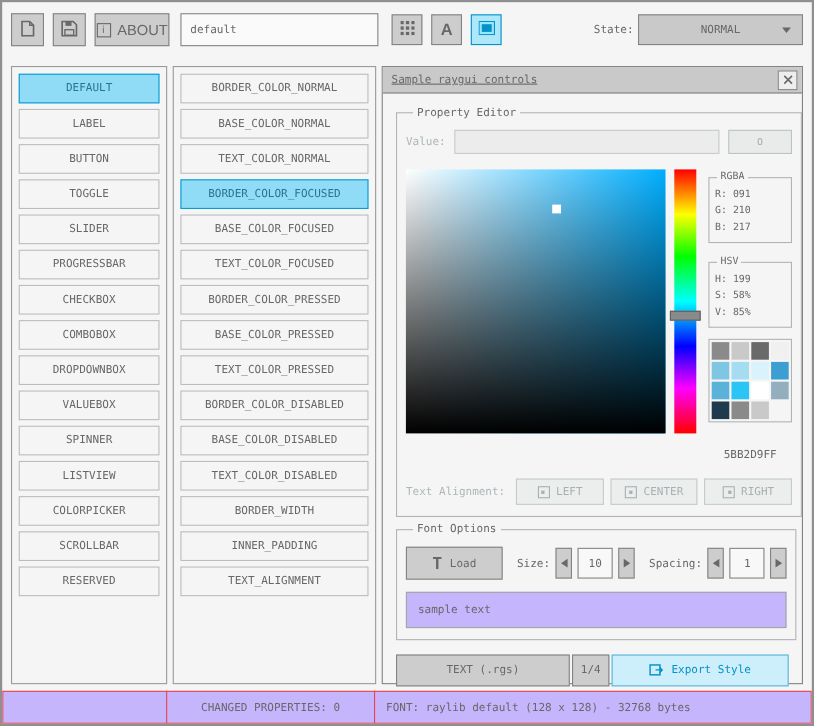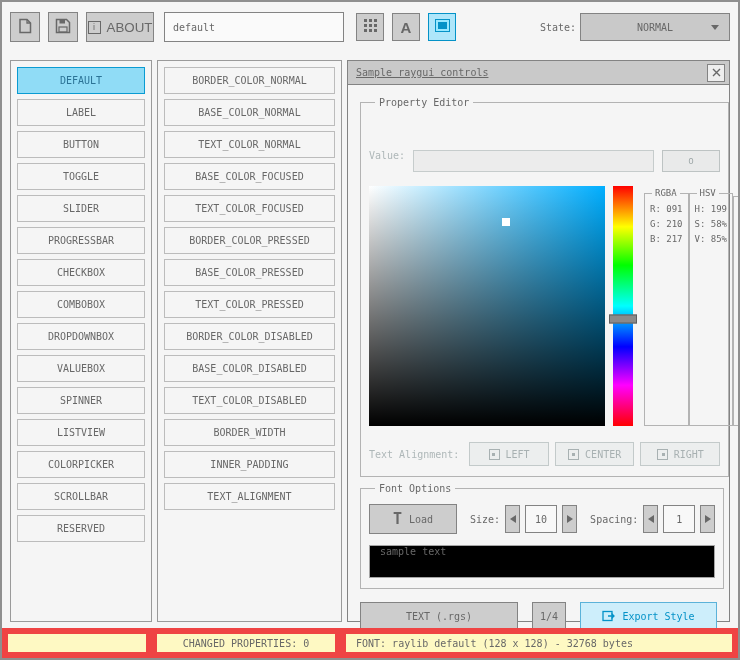--- a/index.html
+++ b/index.html
@@ -39,35 +39,35 @@
   
   .sample-window { position:absolute; left:345px; right:8px; top:8px; bottom:6px; border:1px solid #838383; background:#f5f5f5;text-decoration:underline; }
   .window-titlebar { height:24px; background:#c9c9c9; border-bottom:1px solid #838383; display:flex; align-items:center; padding:0 4px 0 8px; }
   .window-title { flex:1; }
   .close-btn { width:18px; height:18px; background:#eeeeee; border:1px solid #838383; display:flex; align-items:center; justify-content:center; }
   .window-body { position:absolute; top:24px; left:0; right:0; bottom:0; padding:6px 12px 8px; display:flex; flex-direction:column; }
 
   fieldset.group { border:1px solid #b3b3b3; padding:10px 8px; margin-top:6px; }
   fieldset.group legend { padding:0 4px; margin-left:6px;margin-top:20px; }
 
-  .value-row { display:flex; gap:8px;margin-top:32px; }
+  .value-row { display:flex; align-items:center; gap:8px; }
   .disabled-text { color:#aeb7b8; }
   .value-input { flex:1; height:22px; background:#ececec; border:1px solid #c6cccc; font:inherit; color:#aeb7b8; padding:0 6px; outline:none; }
   .value-btn { width:58px; height:22px; background:#e9eaea; border:1px solid #bdc3c3; color:#9aa4a5; font-size:9px; }
 
   .picker-row { display:flex; margin-top:14px; }
   .sv-panel { position:relative; width:236px; height:240px;
     background: linear-gradient(to top, #000 0%, rgba(0,0,0,0) 100%),
                 linear-gradient(to right, #fff 0%, hsl(199,100%,50%) 100%); }
   .sv-marker { position:absolute; left:58%; top:15%; width:8px; height:8px; background:#ffffff; transform:translate(-50%,-50%); }
   .hue-bar { position:relative; width:20px; height:240px; margin-left:8px;
     background: linear-gradient(to bottom, #ff0000 0%, #ffff00 17%, #00ff00 33%, #00ffff 50%, #0000ff 67%, #ff00ff 83%, #ff0000 100%); }
   .hue-marker { position:absolute; left:-4px; top:55.3%; width:28px; height:9px; background:#8a8a8a; border:1px solid #5f5f5f; transform:translateY(-50%); }
 
-  .picker-side { width:76px; margin-left:11px; display:flex; flex-direction:row; }
+  .picker-side { width:76px; margin-left:11px; display:flex; flex-direction:column; }
   fieldset.mini-group { border:1px solid #b3b3b3; padding:4px 5px 5px; margin-top:2px; }
   fieldset.mini-group legend { padding:0 3px; margin-left:2px; font-size:9px; }
   .mini-line { font-size:9px; line-height:15px; white-space:nowrap; }
   .mini-gap { height:10px; }
   .palette-box { margin-top:10px; border:1px solid #b3b3b3; padding:2px; display:grid; grid-template-columns:repeat(4,1fr); gap:2px; }
   .swatch { height:16px; }
   .hex-label { margin-top:24px; text-align:center; }
 
   .align-row { display:flex; align-items:center; gap:6px; margin-top:16px; }
   .align-label { margin-right:4px; }
@@ -79,30 +79,30 @@
   .align-icon.pos-right::after { right:2px; }
 
   .font-row { display:flex; align-items:center; gap:5px; }
   .load-btn { width:88px; height:30px; gap:7px; font:inherit; }
   .load-glyph { font-size:15px; font-weight:bold; }
   .lbl-gap { margin-left:8px; }
   .spin-btn { width:15px; height:28px; }
   .spin-value { width:32px; height:28px; background:#f8f8f8; border:1px solid #838383; display:flex; align-items:center; justify-content:center; }
   .tri-left  { width:0; height:0; border-top:4px solid transparent; border-bottom:4px solid transparent; border-right:6px solid #686868; }
   .tri-right { width:0; height:0; border-top:4px solid transparent; border-bottom:4px solid transparent; border-left:6px solid #686868; }
-  .sample-textbox { margin-top:11px; height:33px; border:1px solid #a5a5a5; background:#000000; display:flex; padding:0 10px; }
-
-  .export-row { display:flex; gap:14px; margin-top:13px; }
+  .sample-textbox { margin-top:11px; height:33px; border:1px solid #a5a5a5; background:#c4b5fd; display:flex; align-items:center; padding:0 10px; }
+
+  .export-row { display:flex; gap:2px; margin-top:13px; }
   .format-btn { width:158px; height:29px; font:inherit; }
   .page-btn { width:34px; height:29px; font:inherit; }
   .export-btn { flex:1; height:29px; background:#cdeefb; border:1px solid #5bb2d9; color:#0492c7; gap:7px; font:inherit; }
 
   
   .statusbar { position:absolute; left:0; right:0; bottom:0; height:30px; display:flex; }
-  .status-cell { background:#fef9c3; border:6px solid #ef4444; height:100%; display:flex; align-items:center; }
+  .status-cell { background:#c4b5fd; border:1px solid #ef4444; height:100%; display:flex; align-items:center; }
   .status-cell-1 { width:150px; }
   .status-cell-2 { width:190px; margin-left:-1px; justify-content:center; }
   .status-cell-3 { flex:1; margin-left:-1px; padding-left:10px; }
 </style>
 </head>
 <body>
 
 <div class="app">
 
   <div class="toolbar">
@@ -179,20 +179,21 @@
       <div class="list-item">LISTVIEW</div>
       <div class="list-item">COLORPICKER</div>
       <div class="list-item">SCROLLBAR</div>
       <div class="list-item">RESERVED</div>
     </div>
 
     <div class="list-panel props-panel">
       <div class="list-item">BORDER_COLOR_NORMAL</div>
       <div class="list-item">BASE_COLOR_NORMAL</div>
       <div class="list-item">TEXT_COLOR_NORMAL</div>
+      <div class="list-item selected">BORDER_COLOR_FOCUSED</div>
       <div class="list-item">BASE_COLOR_FOCUSED</div>
       <div class="list-item">TEXT_COLOR_FOCUSED</div>
       <div class="list-item">BORDER_COLOR_PRESSED</div>
       <div class="list-item">BASE_COLOR_PRESSED</div>
       <div class="list-item">TEXT_COLOR_PRESSED</div>
       <div class="list-item">BORDER_COLOR_DISABLED</div>
       <div class="list-item">BASE_COLOR_DISABLED</div>
       <div class="list-item">TEXT_COLOR_DISABLED</div>
       <div class="list-item">BORDER_WIDTH</div>
       <div class="list-item">INNER_PADDING</div>

